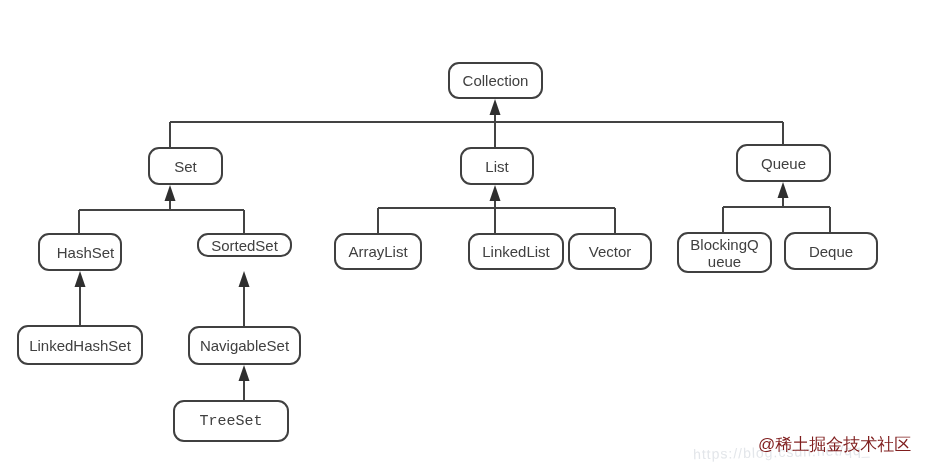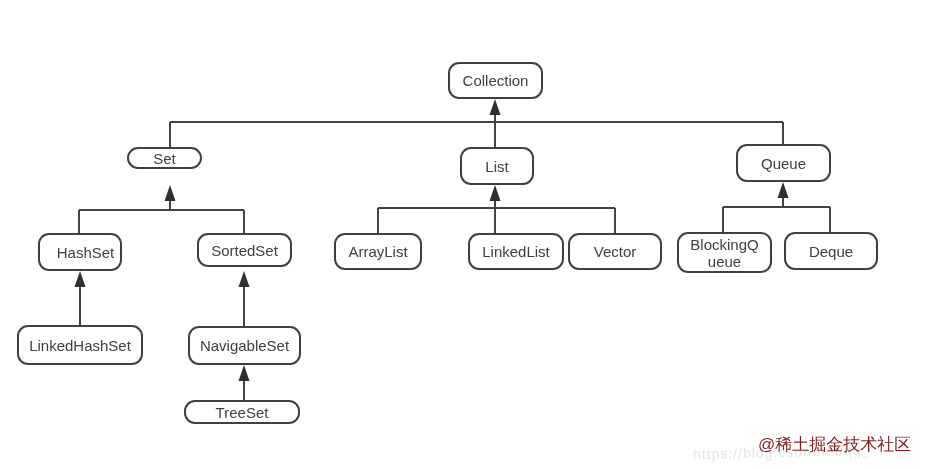--- a/index.html
+++ b/index.html
@@ -111,42 +111,42 @@
       <path d="M495 185 L489.5 201 L500.5 201 Z"></path>
       <path d="M783 182 L777.5 198 L788.5 198 Z"></path>
       <path d="M80 271 L74.5 287 L85.5 287 Z"></path>
       <path d="M244 271 L238.5 287 L249.5 287 Z"></path>
       <path d="M244 365 L238.5 381 L249.5 381 Z"></path>
     </g>
   </svg>
 
   <div class="node" style="left:448px; top:62px;  width:95px;  height:37px;">Collection</div>
 
-  <div class="node" style="left:127px; top:147px; width:75px;  height:22px;">Set</div>
+  <div class="node" style="left:148px; top:147px; width:75px;  height:38px;">Set</div>
 
   <div class="node" style="left:460px; top:147px; width:74px;  height:38px;">List</div>
 
   <div class="node" style="left:736px; top:144px; width:95px;  height:38px;">Queue</div>
 
   <div class="node" style="left:38px;  top:233px; width:84px;  height:38px;padding-left:11px;">HashSet</div>
 
-  <div class="node" style="left:197px; top:233px; width:95px;  height:34px;">SortedSet</div>
+  <div class="node" style="left:197px; top:233px; width:95px;  height:24px;">SortedSet</div>
 
   <div class="node" style="left:334px; top:233px; width:88px;  height:37px;">ArrayList</div>
 
   <div class="node" style="left:448px; top:233px; width:96px;  height:37px;margin-left:20px;">LinkedList</div>
 
-  <div class="node" style="left:568px; top:233px; width:94px;  height:37px;">Vector</div>
+  <div class="node" style="left:568px; top:233px; width:84px;  height:37px;">Vector</div>
 
   <div class="node wrap2" style="left:677px; top:232px; width:95px; height:41px;">BlockingQueue</div>
 
   <div class="node" style="left:784px; top:232px; width:94px;  height:38px;">Deque</div>
 
   <div class="node" style="left:17px;  top:325px; width:126px; height:40px;">LinkedHashSet</div>
 
   <div class="node" style="left:188px; top:326px; width:113px; height:39px;">NavigableSet</div>
 
-  <div class="node" style="left:184px; top:400px; width:116px; height:24px;">TreeSet</div>
+  <div class="node" style="left:173px; top:400px; width:116px; height:42px;font-family:Liberation Mono, monospace;">TreeSet</div>
 
   <div class="wm-url">https://blog.csdn.net/qq_</div>
   <div class="wm-community">@稀土掘金技术社区</div>
 
 </div>
 
 </body></html>

